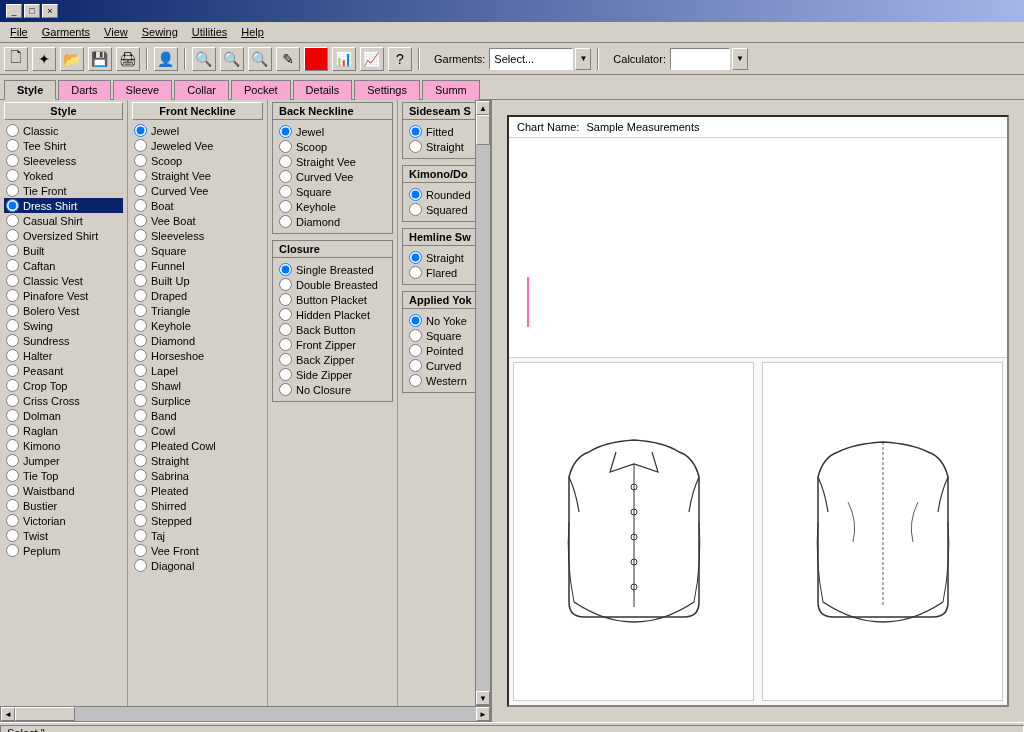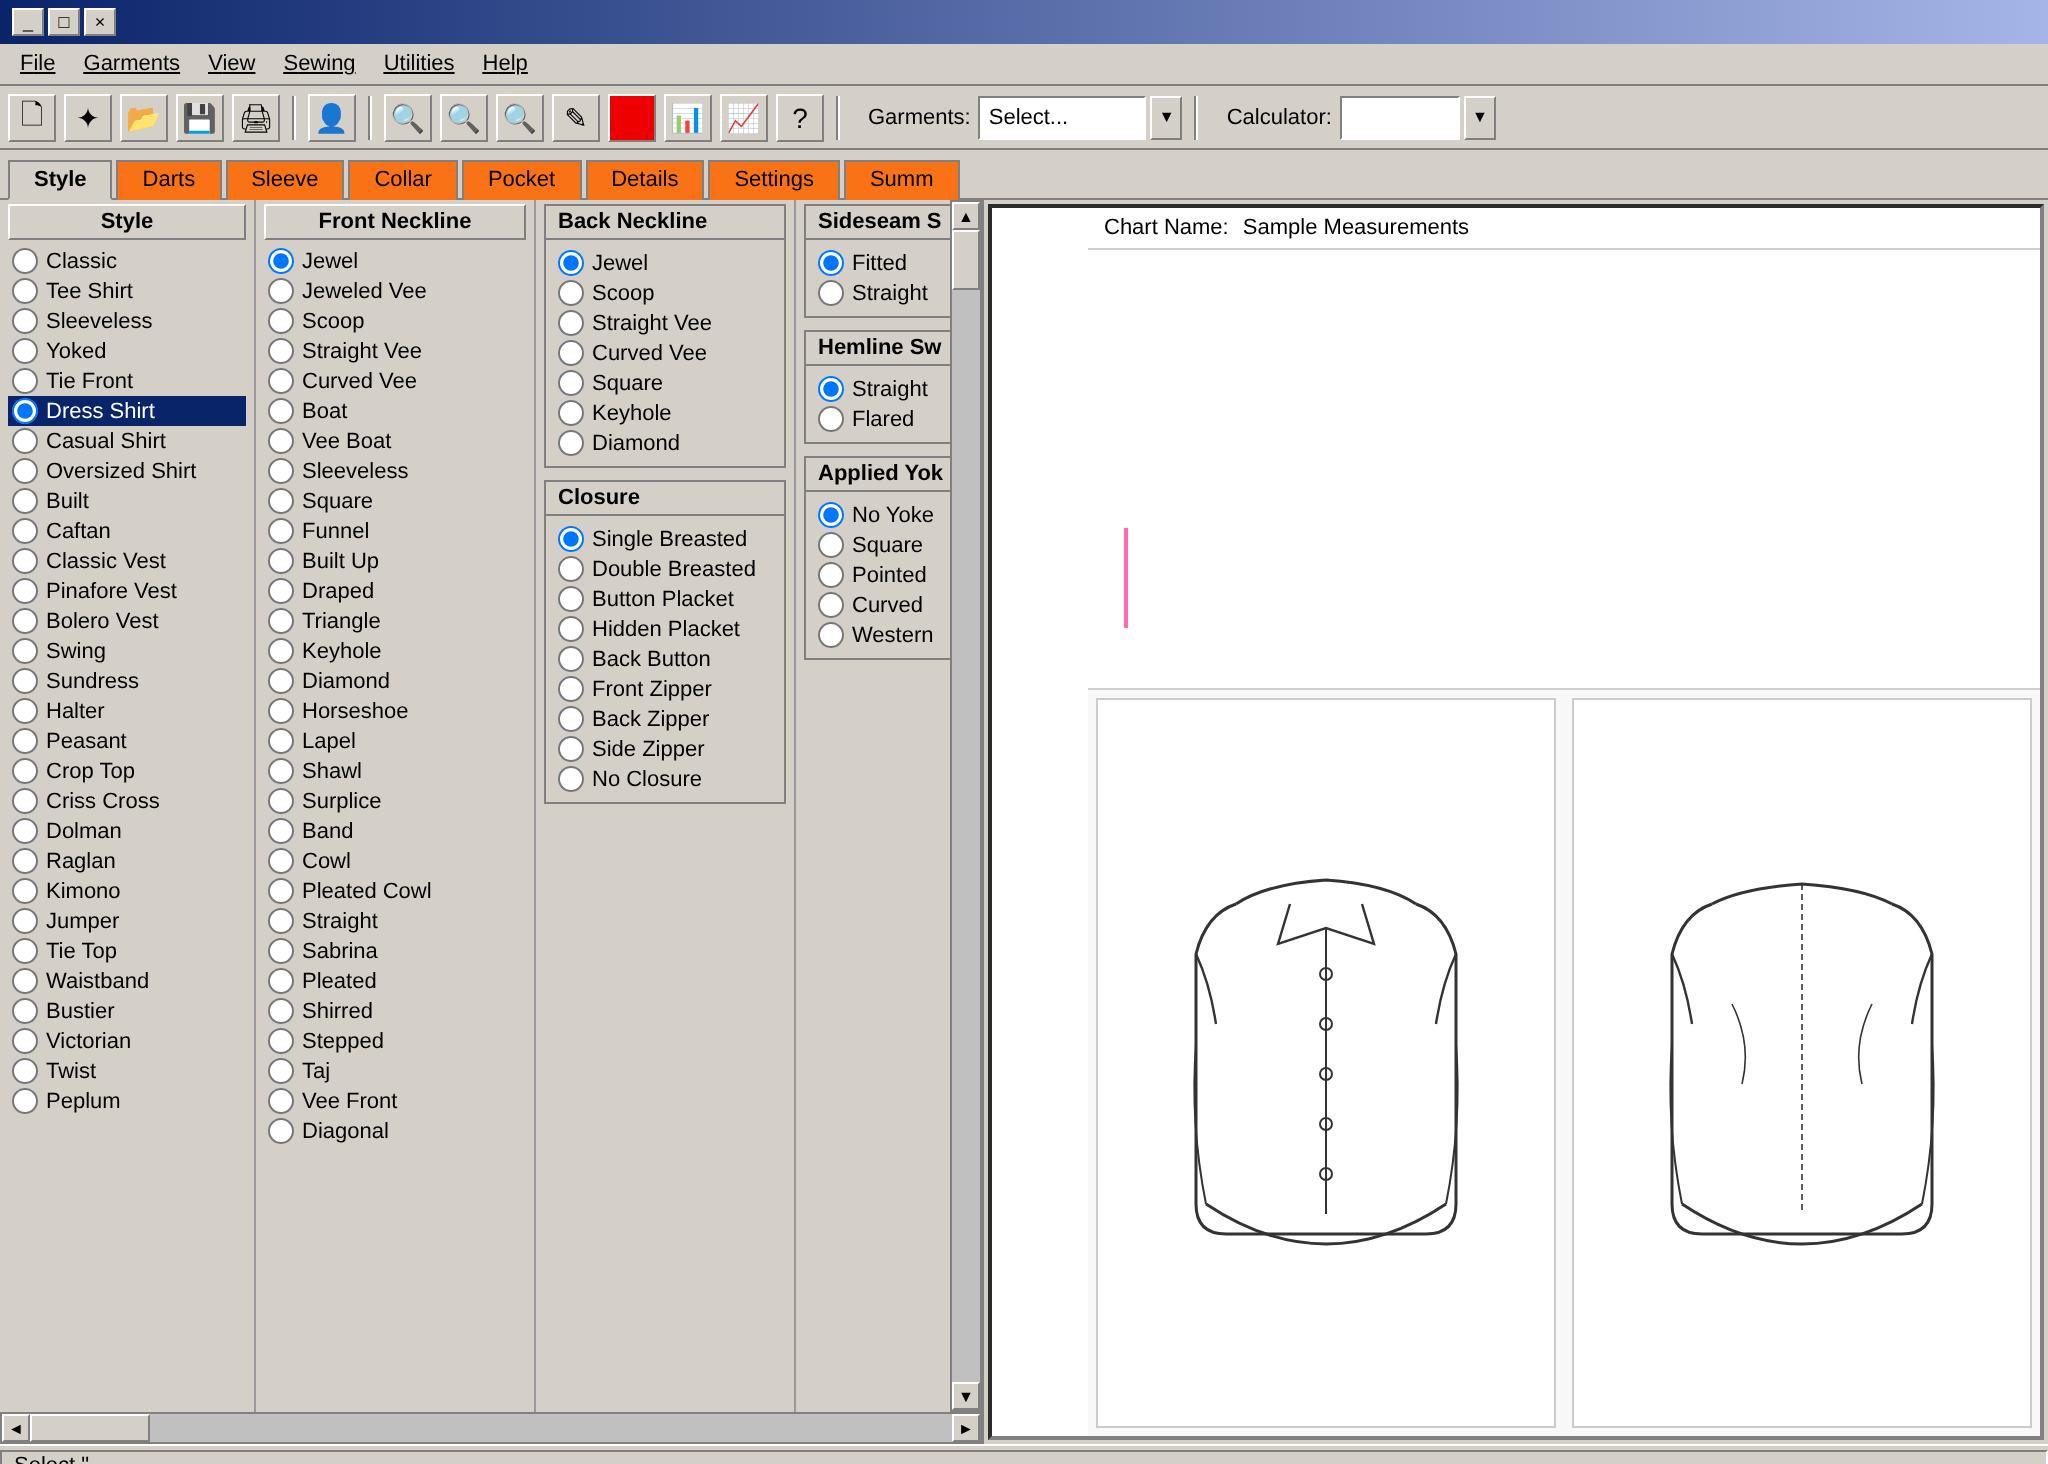--- a/index.html
+++ b/index.html
@@ -84,21 +84,21 @@
     .tab-bar {
       background: #d4d0c8;
       display: flex;
       padding: 4px 4px 0;
       border-bottom: 1px solid #808080;
     }
     .tab {
       padding: 3px 12px;
       border: 1px solid #808080;
       border-bottom: none;
-      background: #f97316;
+      background: #f9a8d4;
       cursor: pointer;
       margin-right: 2px;
       position: relative;
       top: 1px;
     }
     .tab.active {
       background: #d4d0c8;
       border-bottom: 1px solid #d4d0c8;
       z-index: 1;
       font-weight: bold;
@@ -604,20 +604,33 @@
                 <input type="radio" name="ss" checked="" style="">
                 <span>Fitted</span>
               </div>
             <div class="radio-item">
                 <input type="radio" name="ss" style="">
                 <span>Straight</span>
               </div>
           </div>
         </div>
 
+        <div class="sub-box">
+          <div class="sub-box-header">Kimono/Do</div>
+          <div class="sub-box-content">
+            <div class="radio-item">
+                <input type="radio" name="km" checked="" style="">
+                <span>Rounded</span>
+              </div>
+            <div class="radio-item">
+                <input type="radio" name="km" style="">
+                <span>Squared</span>
+              </div>
+          </div>
+        </div>
 
         <div class="sub-box">
           <div class="sub-box-header">Hemline Sw</div>
           <div class="sub-box-content">
             <div class="radio-item">
                 <input type="radio" name="hl" checked="" style="">
                 <span>Straight</span>
               </div>
             <div class="radio-item">
                 <input type="radio" name="hl" style="">
@@ -664,21 +677,21 @@
 
     <div class="horiz-scrollbar">
       <div class="horiz-scroll-btn">◄</div>
       <div class="horiz-scroll-track">
         <div class="horiz-scroll-thumb"></div>
       </div>
       <div class="horiz-scroll-btn">►</div>
     </div>
   </div>
 
-  <div style="flex:1; display:flex; flex-direction:column; background:white; border:2px inset #808080; margin:2px;padding-left:48px;">
+  <div style="flex:1; display:flex; flex-direction:column; background:white; border:2px inset #808080; margin:15px;">
 
     <div style="padding:4px 8px; border-bottom:1px solid #d0d0d0; font-size:11px;">
       <span>Chart Name:</span>
       <span style="margin-left:4px;">Sample Measurements</span>
     </div>
 
     <div style="flex:1; background:white; position:relative; border-bottom:1px solid #d0d0d0; max-height:220px;">
 
       <div style="position:absolute;left:18px;bottom:30px;width:2px;height:50px;background:#ff69b4;"></div>
     </div>

